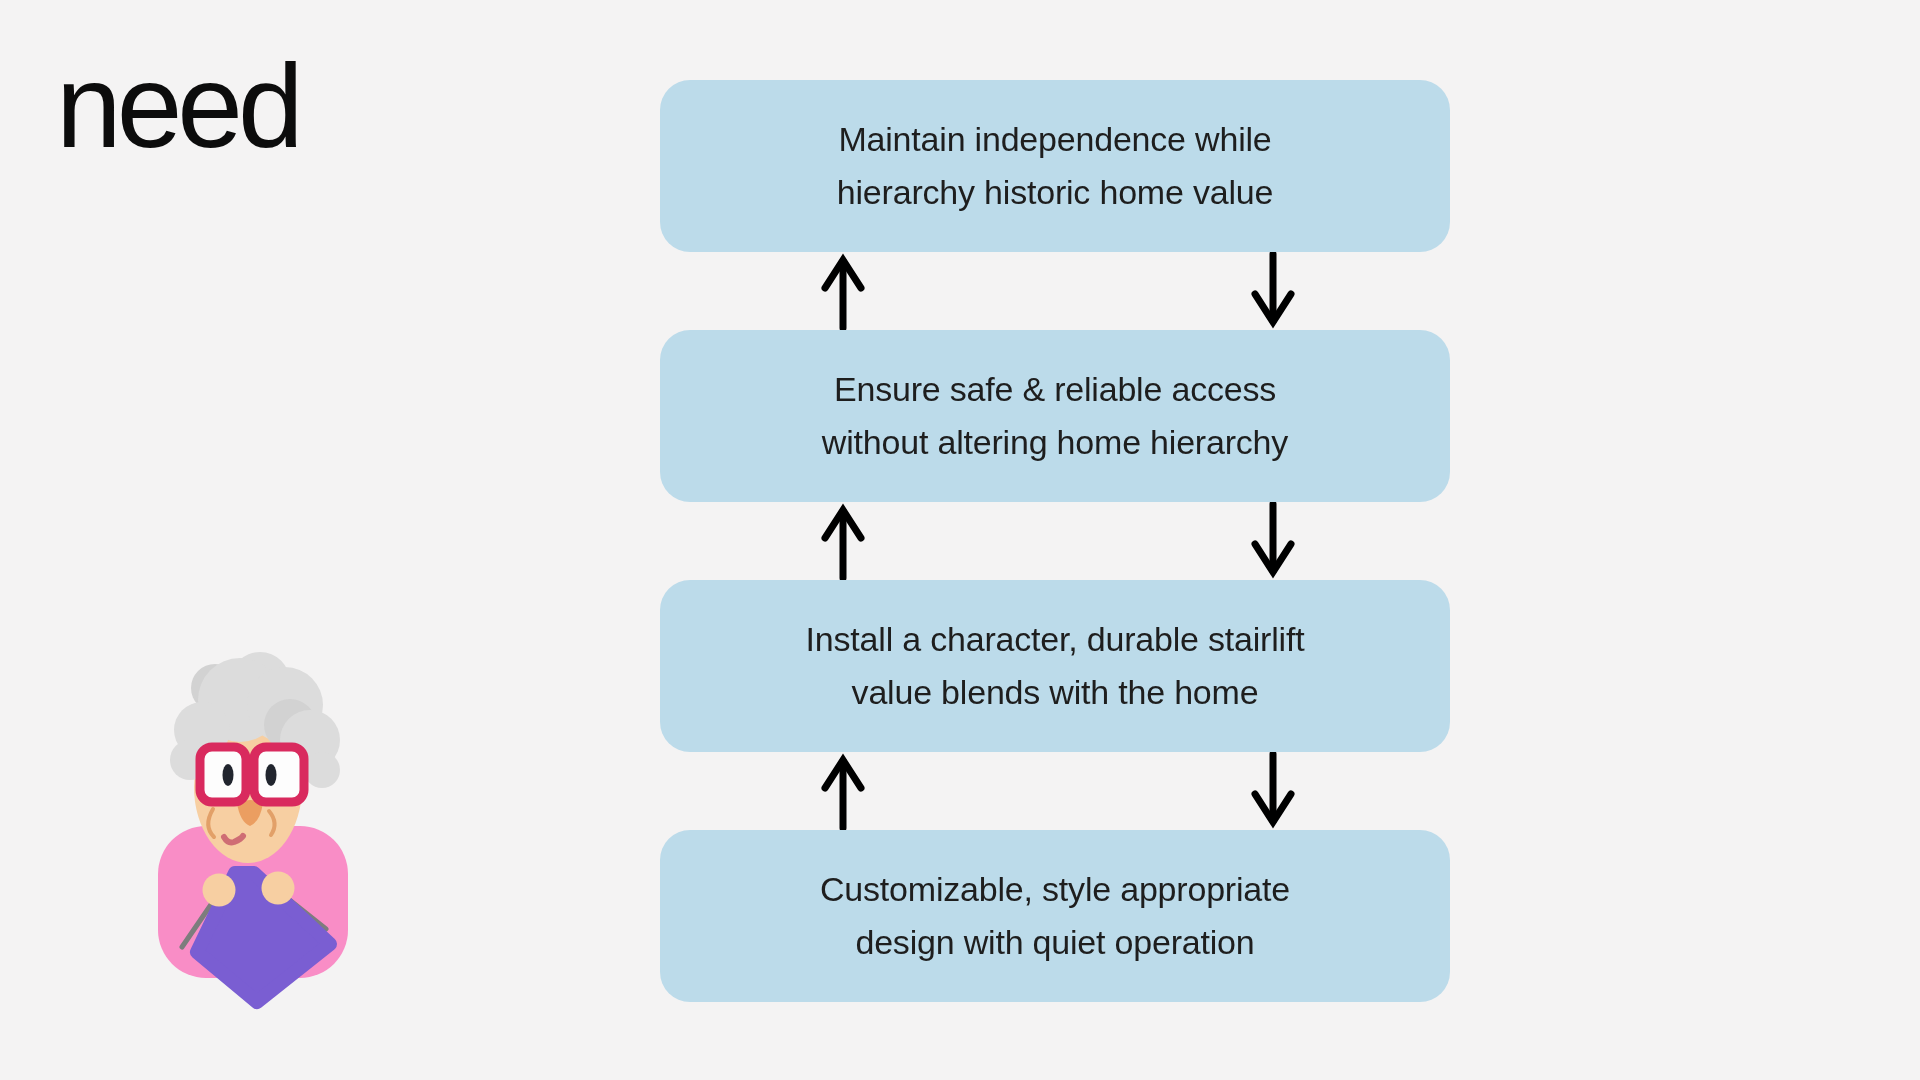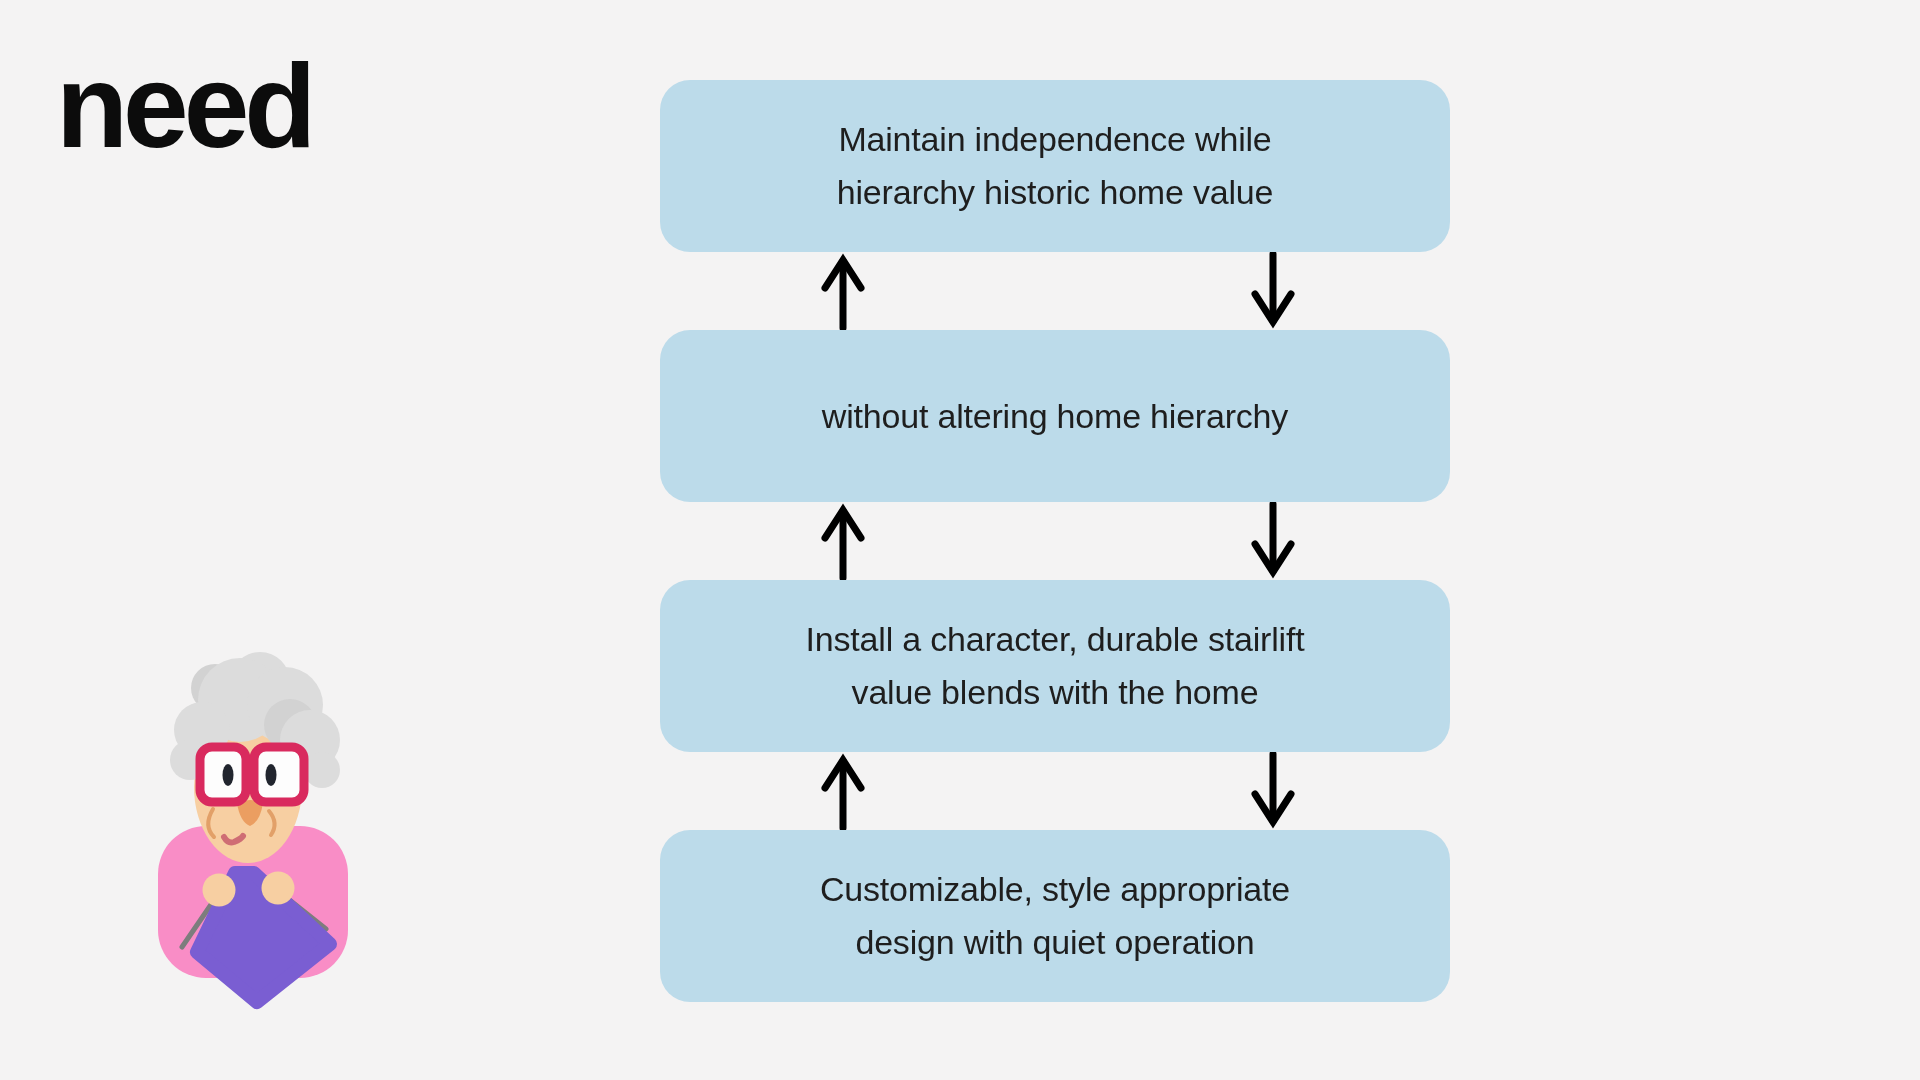--- a/index.html
+++ b/index.html
@@ -4,21 +4,21 @@
 <style>
   html,body{margin:0;padding:0;background:#e8e8e8;}
   .stage{
     position:relative;width:1920px;height:1080px;overflow:hidden;
     background:var(--background,#f4f3f3);
     font-family:"Liberation Sans",sans-serif;
   }
   
   .title{
     position:absolute;left:56px;top:46px;
-    font-size:118px;line-height:120px;font-weight:bold;letter-spacing:-5px;
+    font-size:118px;line-height:120px;font-weight:normal;letter-spacing:-5px;
     color:var(--title,#0c0c0c);
   }
   .title span{display:block;}
   
   .need-box{
     position:absolute;left:660px;width:790px;height:172px;border-radius:30px;
     background:var(--box,#bcdbea);
     display:flex;flex-direction:column;align-items:center;justify-content:center;
     color:var(--box_text,#1e1e1e);font-size:34px;line-height:53px;text-align:center;
     letter-spacing:-0.2px;
@@ -40,20 +40,21 @@
 
   <div class="title">
     <span>need</span>
   </div>
 
   <div class="need-box b1">
     <span>Maintain independence while</span>
     <span>hierarchy historic home value</span>
   </div>
   <div class="need-box b2">
+    <span>Ensure safe &amp; reliable access</span>
     <span>without altering home hierarchy</span>
   </div>
   <div class="need-box b3">
     <span>Install a character, durable stairlift</span>
     <span>value blends with the home</span>
   </div>
   <div class="need-box b4">
     <span>Customizable, style appropriate</span>
     <span>design with quiet operation</span>
   </div>

